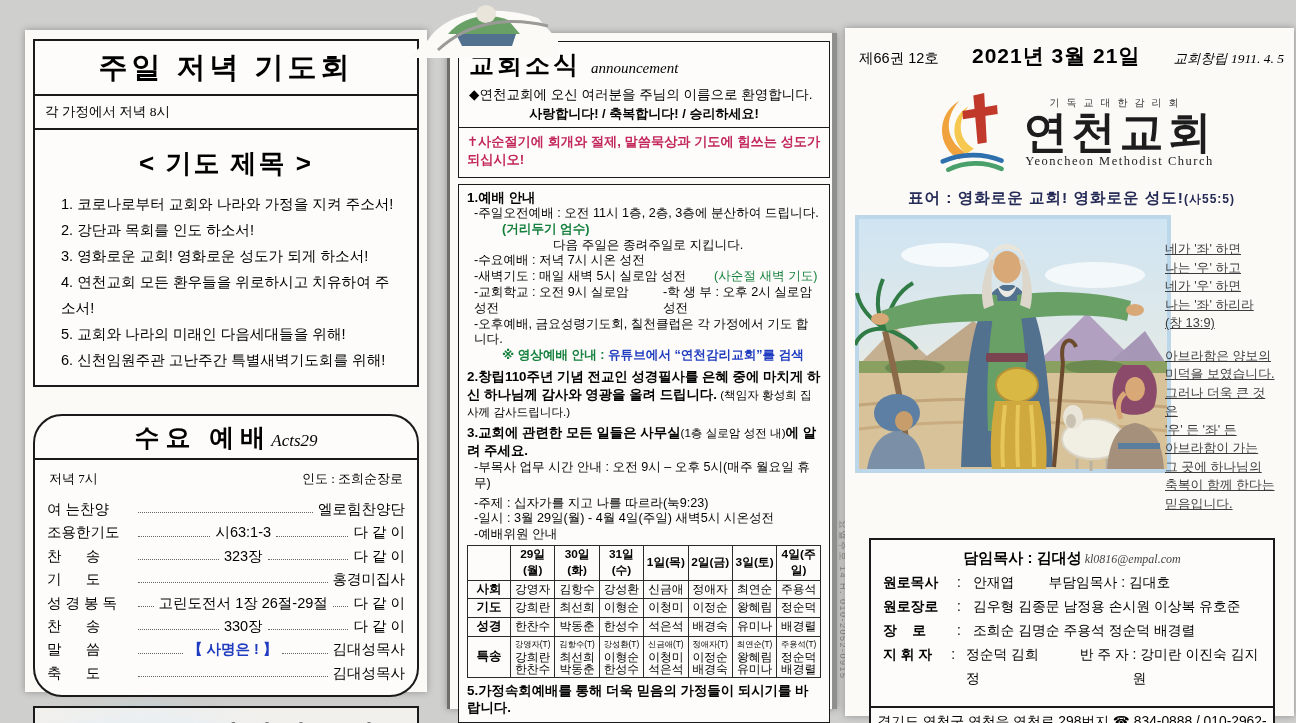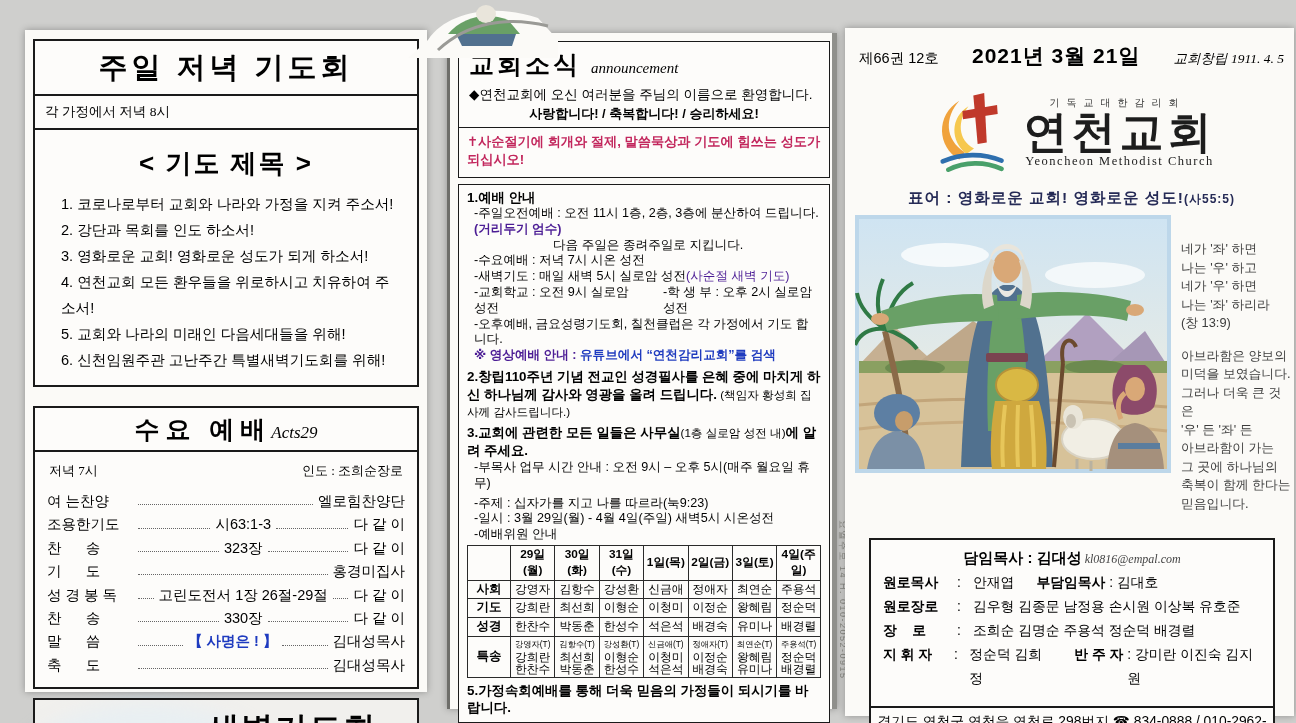--- a/index.html
+++ b/index.html
@@ -6,21 +6,21 @@
   #canvas{position:relative;width:1296px;height:723px;overflow:hidden;background:#cfcfcd;}
   .page{position:absolute;background:#fbfaf7;box-shadow:0 0 7px rgba(0,0,0,.3);}
   
   #page1{left:25px;top:30px;width:402px;height:662px;padding:9px 8px;box-sizing:border-box;}
   .bx{border:2px solid #1a1a1a;background:#fdfcfa;}
   .p1-title{font-size:29px;font-weight:bold;text-align:center;padding:7px 0 6px;border-bottom:2px solid #1a1a1a;letter-spacing:4px;}
   .p1-sub{font-size:13.5px;padding:7px 10px;border-bottom:2px solid #1a1a1a;font-family:"Liberation Serif",serif;}
   .p1-list{padding:10px 14px 12px;}
   .p1-listtitle{text-align:center;font-size:26px;font-weight:bold;margin:6px 0 10px;letter-spacing:2px;}
   .p1-item{font-size:14.6px;line-height:26px;padding-left:12px;}
-  #box2{margin-top:19px;}
+  #box2{margin-top:27px;border-radius:29px;}
   .p2h{font-size:25px;font-weight:bold;text-align:center;letter-spacing:6px;padding:5px 0 4px;border-bottom:2px solid #1a1a1a;}
   .p2h i{font-size:17px;font-weight:normal;letter-spacing:0;font-family:"Liberation Serif",serif;}
   .p2body{padding:8px 12px 10px;}
   .p2info{display:flex;justify-content:space-between;font-size:13px;font-family:"Liberation Serif",serif;margin:2px 2px 10px;}
   .orow{display:flex;align-items:center;font-size:14.5px;line-height:23.4px;}
   .olabel{width:86px;white-space:pre;}
   .lead{flex:1;border-bottom:1.7px dotted #666;transform:translateY(3px);margin:0 5px;min-width:8px;}
   .ocenter{white-space:pre;}
   .oright{white-space:pre;text-align:right;}
   .blue{color:#1f3bbf;font-weight:bold;}
@@ -36,21 +36,21 @@
   .annhead{padding:6px 10px 7px;}
   .anntitle{font-size:25px;font-weight:bold;letter-spacing:3px;}
   .anntitle i{font-size:15px;font-weight:normal;letter-spacing:0;font-family:"Liberation Serif",serif;}
   .annwelcome{font-size:13.5px;margin-top:5px;}
   .annwelcome2{font-size:13px;font-weight:bold;text-align:center;margin:1px 0 4px;}
   .annlent{font-size:13.2px;font-weight:bold;color:#c2265c;border-top:1.6px solid #1a1a1a;margin:4px -10px 0;padding:5px 8px 1px;}
   #boxB{margin-top:6px;padding:4px 8px 2px;font-size:12.6px;line-height:15.8px;}
   .sec{margin-bottom:4px;}
   .st{font-weight:bold;font-size:13.4px;line-height:17px;}
   .sl{padding-left:7px;}
-  .red{color:#4c1d95;}
+  .red{color:#15803d;margin-left:28px;}
   .blu{color:#1f3bbf;font-weight:bold;}
   .small{font-size:11.6px;}
   .two{display:flex;gap:26px;}
   table.duty{border-collapse:collapse;margin:2px auto 3px;}
   table.duty th,table.duty td{border:1.4px solid #2a2a2a;text-align:center;padding:1px 2px;font-size:11.8px;}
   table.duty th{font-weight:bold;width:44px;}
   table.duty td.lab{font-weight:bold;width:34px;font-size:12.5px;}
   .tinyT{font-size:8.3px;line-height:10px;}
   .spcell div{line-height:12.6px;}
   #sidetext{position:absolute;left:836px;top:520px;writing-mode:vertical-rl;text-orientation:sideways;font-size:9px;color:#85857f;letter-spacing:1.5px;}
@@ -61,31 +61,31 @@
   .p3date{font-size:21px;font-weight:bold;letter-spacing:1px;}
   .p3founded{font-size:13.5px;font-style:italic;font-family:"Liberation Serif",serif;}
   .logo{display:flex;justify-content:center;align-items:center;gap:4px;margin:16px 0 6px;}
   .logotext{text-align:left;}
   .denom{font-size:10px;letter-spacing:7px;color:#333;margin-left:26px;}
   .cname{font-size:44px;font-weight:bold;letter-spacing:4px;color:#1d1d1d;line-height:44px;}
   .ename{font-size:12.5px;font-family:"Liberation Serif",serif;letter-spacing:1.5px;color:#222;text-align:center;}
   .slogan{text-align:center;font-size:15.5px;font-weight:bold;color:#252a56;margin:10px 0 0;letter-spacing:1px;}
   .slogan small{font-size:12px;}
   #painting{position:absolute;left:10px;top:187px;width:316px;height:258px;}
-  #verseblock{position:absolute;left:336px;top:212px;width:112px;font-size:12.8px;line-height:18.5px;color:#3c3c3c;}
+  #verseblock{position:absolute;left:320px;top:212px;width:112px;font-size:12.8px;line-height:18.5px;color:#3c3c3c;text-decoration:underline;}
   #verseblock .med{margin-top:14px;}
   #infobox{position:absolute;left:24px;top:510px;width:402px;border:2px solid #1a1a1a;background:#fdfcfa;}
   .inf{padding:6px 12px 15px;font-size:13.8px;line-height:24px;}
   .inf .r0{text-align:center;}
   .inf .r0 b{font-size:15px;}
   .inf .email{font-size:12px;font-style:italic;font-family:"Liberation Serif",serif;color:#444;}
   .irow{display:flex;}
   .irow .k{font-weight:bold;width:74px;white-space:pre;}
   .irow .colon{width:16px;}
-  .irow .k2{font-weight:bold;white-space:pre;margin-left:22px;}
+  .irow .k2{font-weight:normal;white-space:pre;margin-left:34px;}
   .addr{border-top:2px solid #1a1a1a;text-align:center;font-size:13.8px;padding:5px 4px 1px;}
   #fragment{position:absolute;left:408px;top:0;width:150px;height:58px;}
 </style>
 </head>
 <body>
 
 <div id="canvas">
 
   <div class="page" id="page1">
     <div class="bx">

